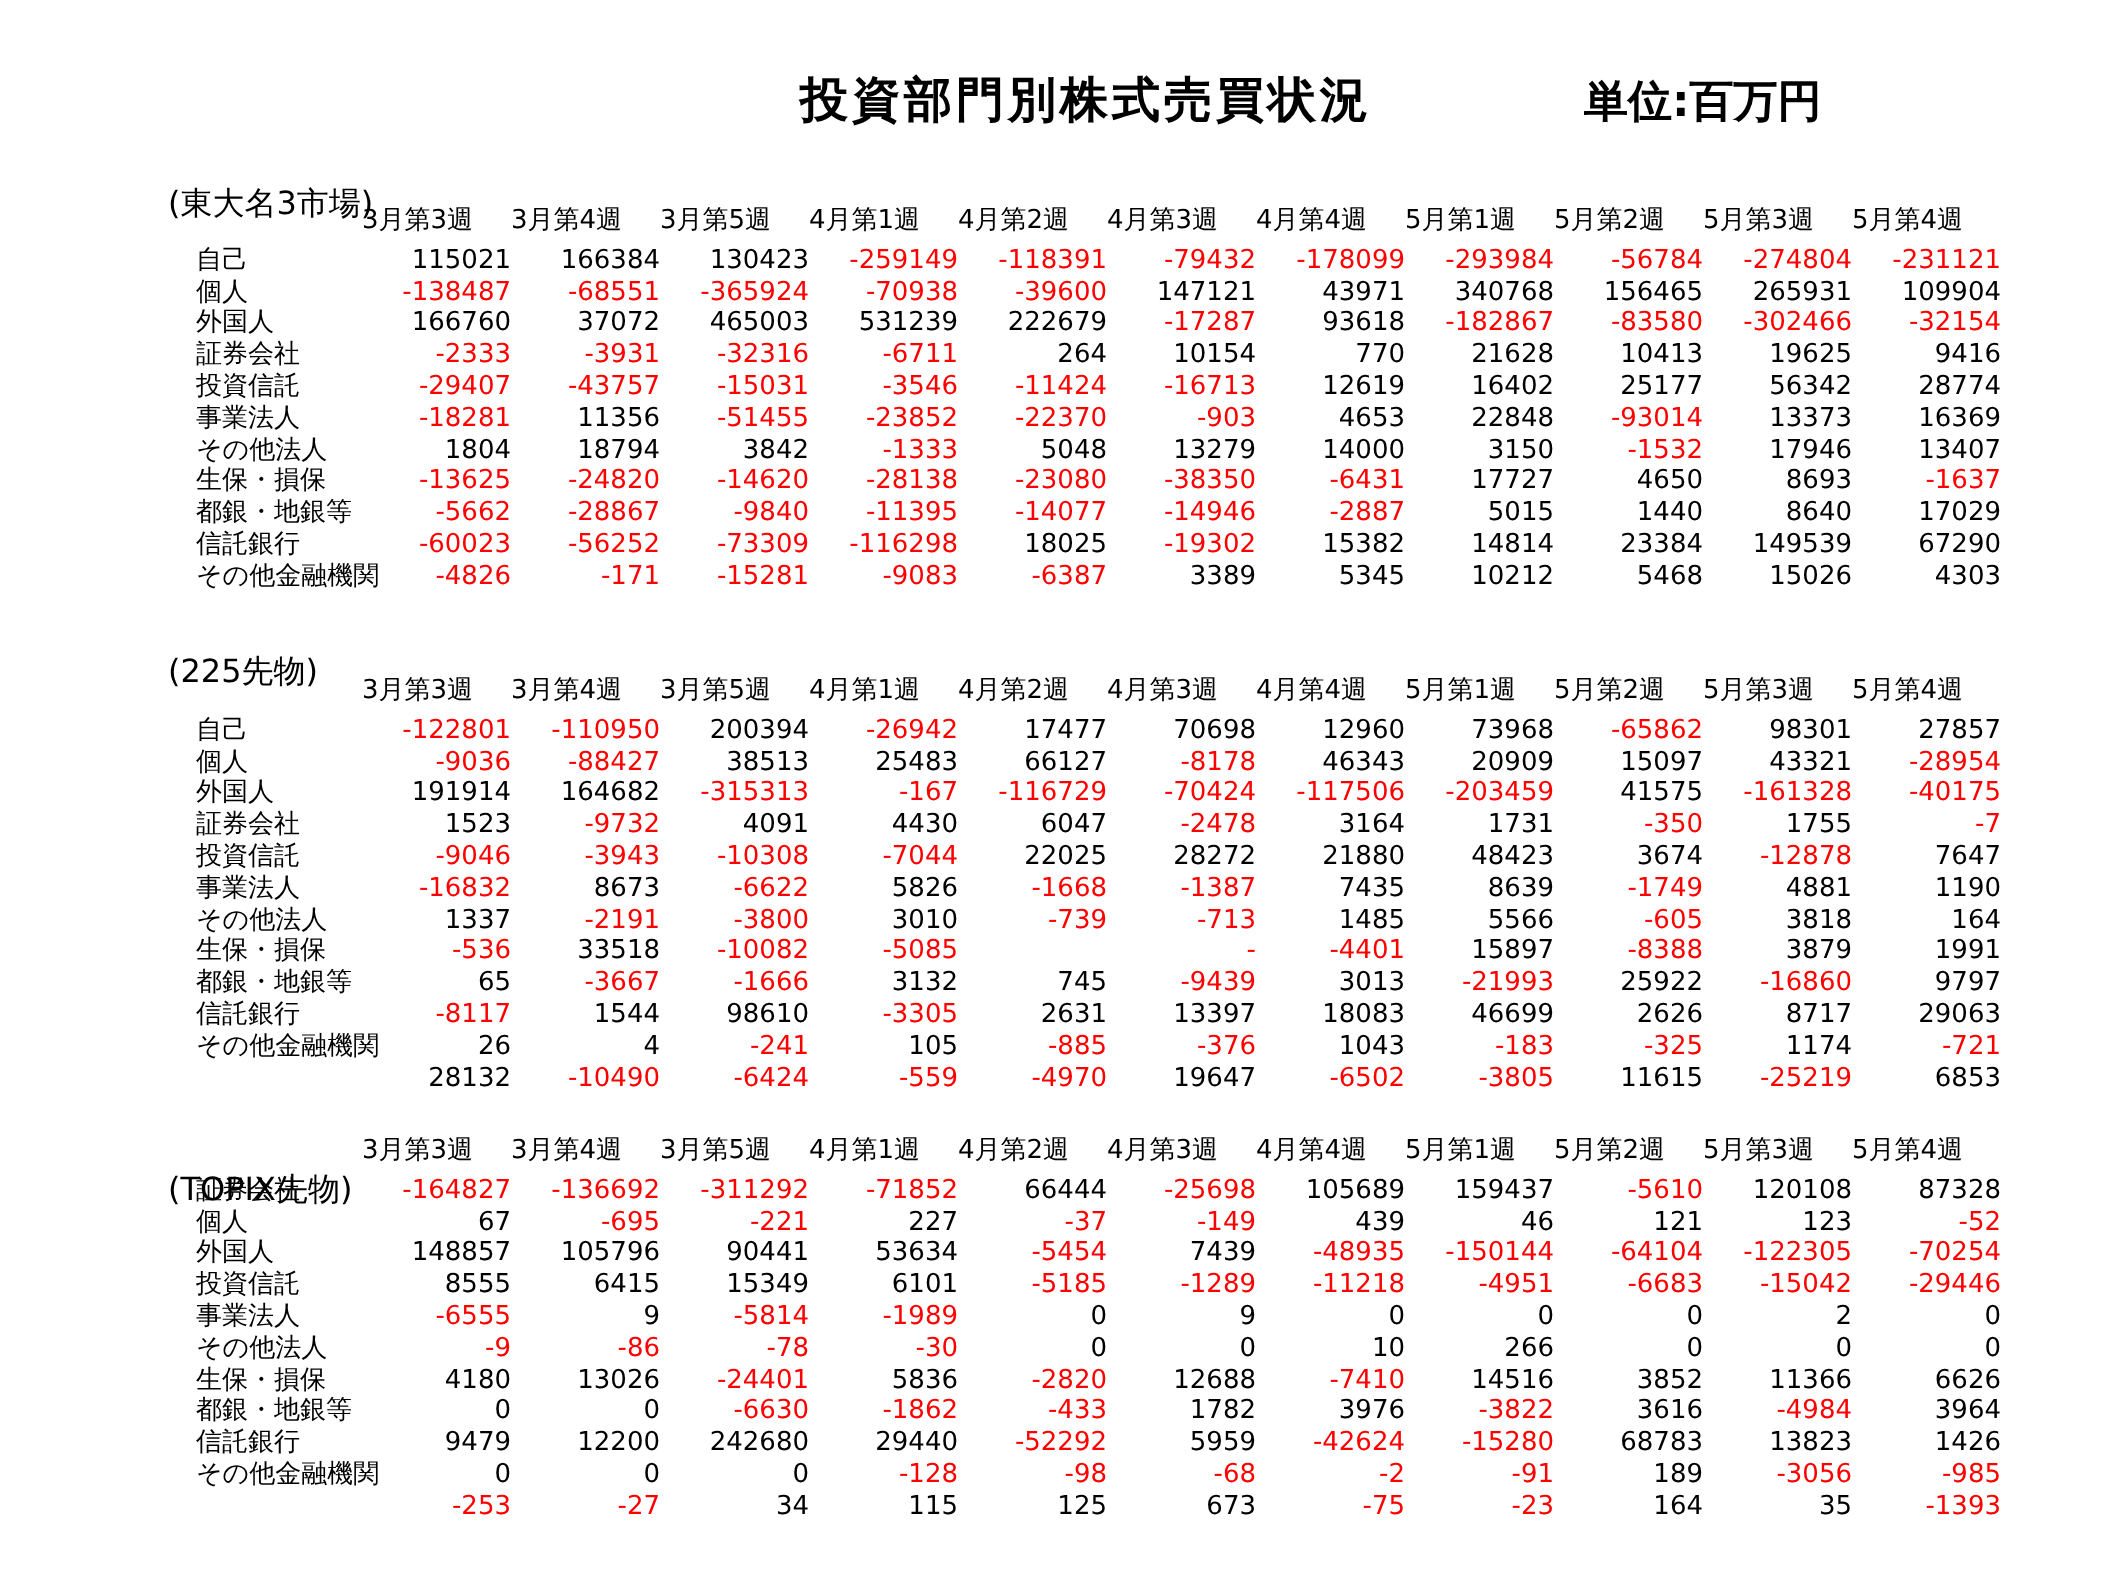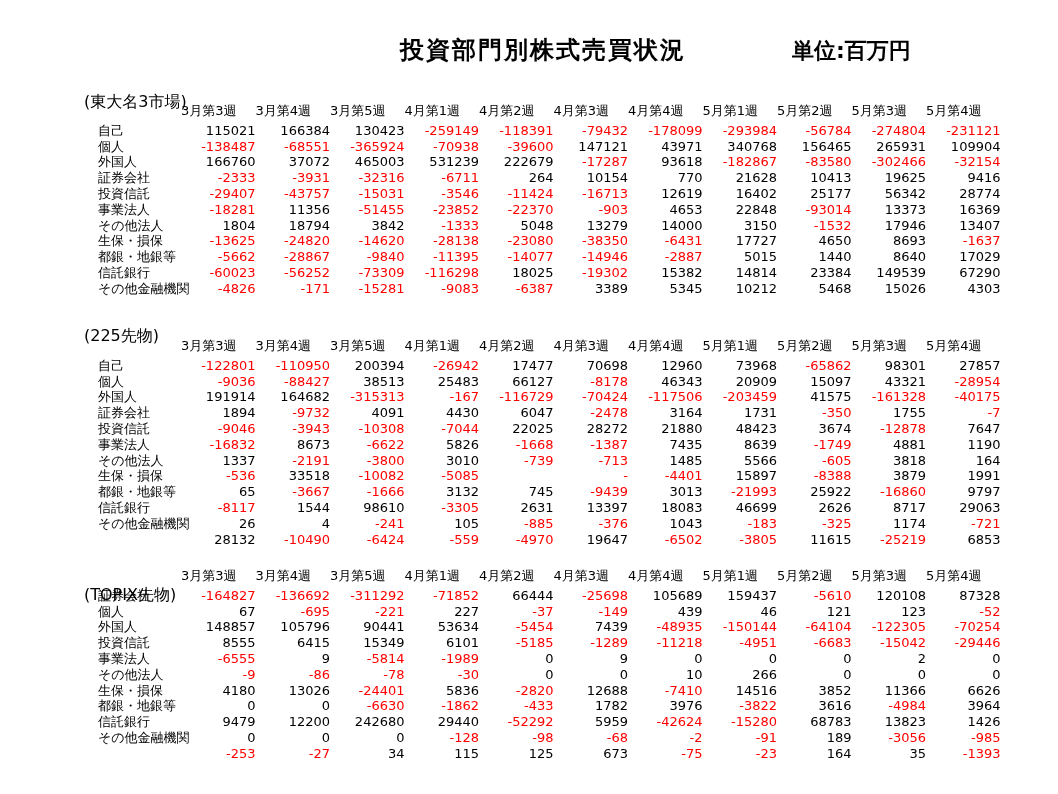--- a/index.html
+++ b/index.html
@@ -258,21 +258,21 @@
         <div class="num neg">-116729</div>
         <div class="num neg">-70424</div>
         <div class="num neg">-117506</div>
         <div class="num neg">-203459</div>
         <div class="num">41575</div>
         <div class="num neg">-161328</div>
         <div class="num neg">-40175</div>
       </div>
       <div class="grid-row">
         <div class="row-label">証券会社</div>
-        <div class="num">1894</div>
+        <div class="num">1523</div>
         <div class="num neg">-9732</div>
         <div class="num">4091</div>
         <div class="num">4430</div>
         <div class="num">6047</div>
         <div class="num neg">-2478</div>
         <div class="num">3164</div>
         <div class="num">1731</div>
         <div class="num neg">-350</div>
         <div class="num">1755</div>
         <div class="num neg">-7</div>

